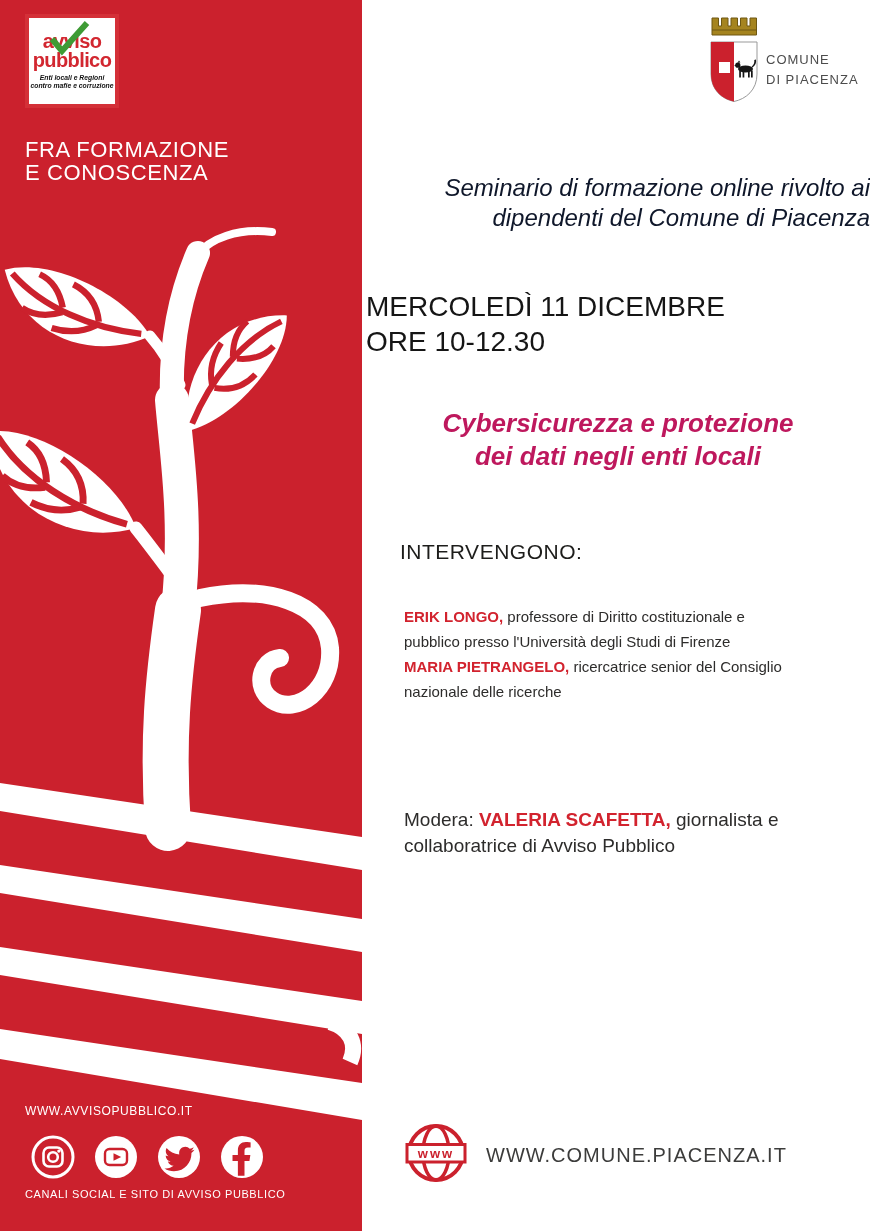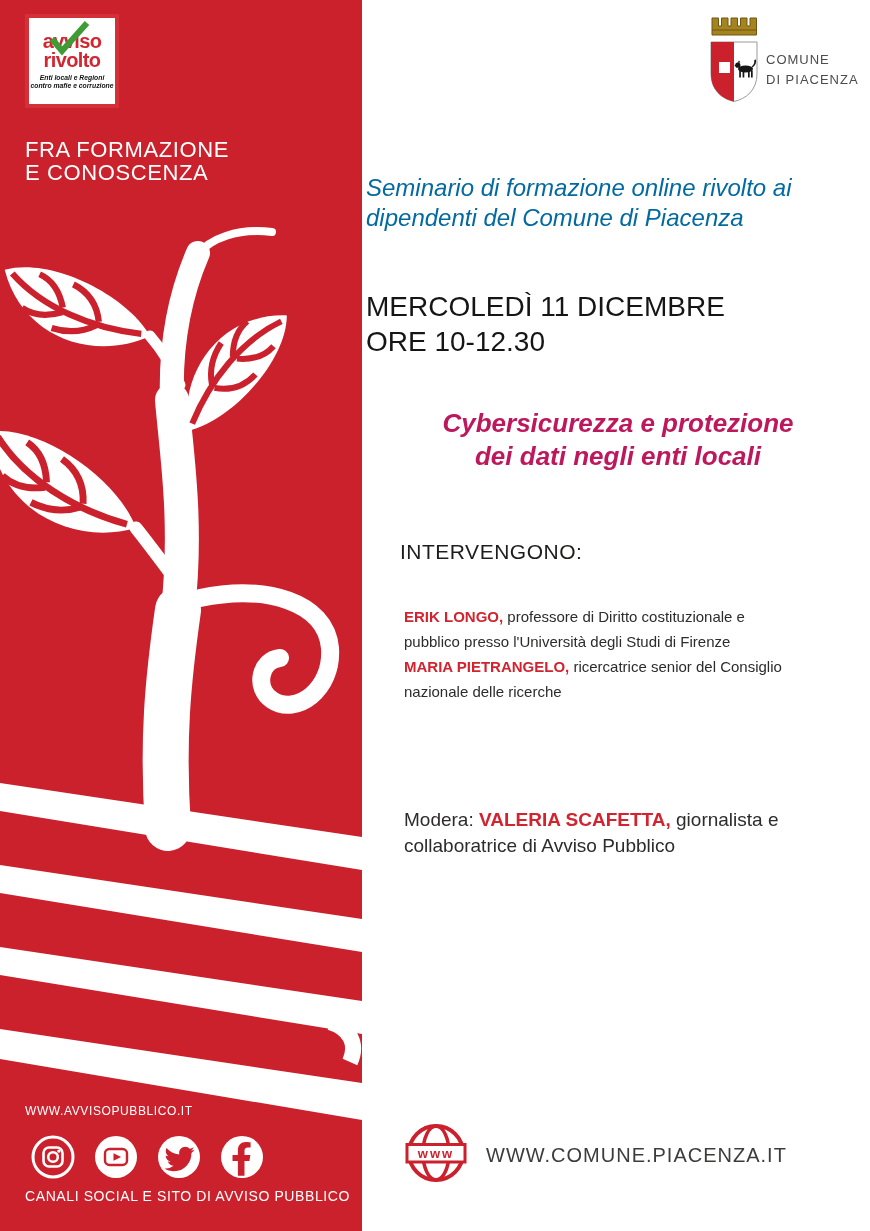--- a/index.html
+++ b/index.html
@@ -12,27 +12,27 @@
             border:4px solid #D43038;box-sizing:border-box;text-align:center;z-index:2;}
   .logo-words{position:relative;margin-top:14px;line-height:0.95;}
   .logo-word{font-size:20px;font-weight:bold;letter-spacing:-0.6px;color:#D22730;}
   .logo-check{position:absolute;left:20px;top:-12px;}
   .logo-tagline{margin-top:4px;font-size:6.8px;font-weight:bold;font-style:italic;color:#111;line-height:1.25;}
   .campaign{position:absolute;left:25px;top:139px;color:#fff;font-size:22px;font-weight:normal;
             letter-spacing:0.6px;line-height:1.04;z-index:2;}
   .panel-website{position:absolute;left:25px;top:1104px;color:#fff;font-size:12px;letter-spacing:0.6px;z-index:2;}
   .social-row{position:absolute;left:31px;top:1135px;display:flex;gap:19px;z-index:2;}
   .social-row svg{display:block;}
-  .social-caption{position:absolute;left:25px;top:1188px;color:#fff;font-size:14px;letter-spacing:0.6px;z-index:2;}
+  .social-caption{position:absolute;left:25px;top:1188px;color:#fff;font-size:11px;letter-spacing:0.6px;z-index:2;}
   
   .crest{position:absolute;left:704px;top:10px;z-index:2;}
   .org-name{position:absolute;left:766px;top:50px;font-size:13px;letter-spacing:1px;color:#4c4c4c;line-height:1.5;}
   
-  .intro{position:absolute;left:366px;top:173px;width:504px;text-align:left;
-         font-style:italic;font-size:24px;color:#0369a1;line-height:1.24;}
+  .intro{position:absolute;left:366px;top:173px;width:504px;text-align:right;
+         font-style:italic;font-size:24px;color:#0f172a;line-height:1.24;}
   .date{position:absolute;left:366px;top:289px;width:504px;text-align:left;
         font-size:28px;color:#151515;line-height:1.25;}
   .topic{position:absolute;left:366px;top:407px;width:504px;text-align:center;
          font-size:26px;font-weight:bold;font-style:italic;color:#be185d;line-height:1.28;}
   .speakers-heading{position:absolute;left:400px;top:540px;font-size:21px;letter-spacing:0.5px;color:#1d1d1b;}
   .speakers{position:absolute;left:400px;top:600px;width:382px;margin:4px;font-size:15px;line-height:25px;color:#2d2c2b;}
   .speakers .spk{display:block;}
   .red-name{color:#D2232E;font-weight:bold;}
   .moderator{position:absolute;left:400px;top:803px;width:440px;margin:4px;font-size:19px;line-height:26px;color:#2d2c2b;}
   .globe{position:absolute;left:404px;top:1121px;}
@@ -74,21 +74,21 @@
       <polygon points="0,783 362,837 362,870 0,811" fill="#fff"></polygon>
       <polygon points="0,865 362,919 362,952 0,893" fill="#fff"></polygon>
       <polygon points="0,947 362,1001 362,1034 0,975" fill="#fff"></polygon>
       <polygon points="0,1029 362,1083 362,1120 0,1059" fill="#fff"></polygon>
       <path d="M330 1022 C350 1028 358 1044 350 1062" stroke="#fff" stroke-width="16" fill="none"></path>
     </svg>
 
     <div class="logo-box">
       <div class="logo-words">
         <div class="logo-word">avviso</div>
-        <div class="logo-word">rivolto</div>
+        <div class="logo-word">pubblico</div>
         <svg class="logo-check" width="42" height="36" viewBox="0 0 42 36">
           <polyline points="3,19 13,31 38,3" stroke="#3E9B35" stroke-width="6" fill="none"></polyline>
         </svg>
       </div>
       <div class="logo-tagline">
         <div>Enti locali e Regioni</div>
         <div>contro mafie e corruzione</div>
       </div>
     </div>
 

